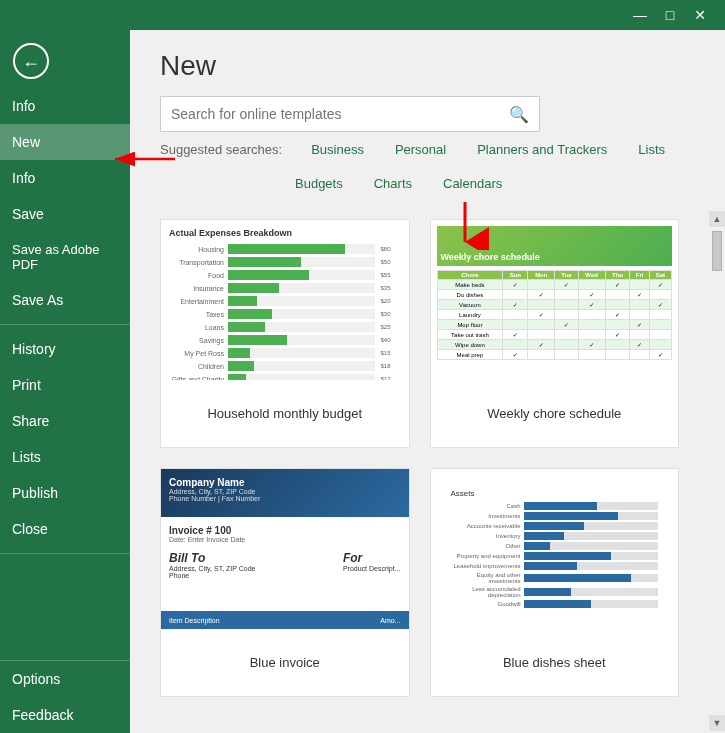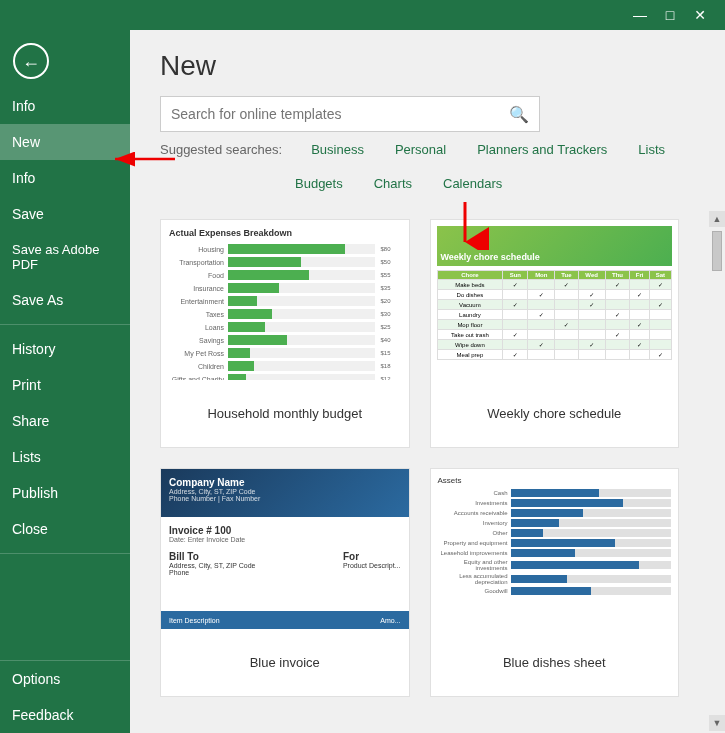--- a/index.html
+++ b/index.html
@@ -369,23 +369,24 @@
     .invoice-bill-row {
       display: flex;
       justify-content: space-between;
       margin-bottom: 6px;
     }
     .invoice-bill-col {
       font-size: 7px;
       color: #333;
     }
     .invoice-bill-title {
-      font-size: 10px;
+      font-size: 12px;
       font-weight: bold;
       color: #333;
+      font-style: italic;
     }
     .invoice-footer {
       width: 100%;
       height: 18px;
       background: #2b6aa0;
       display: flex;
       align-items: center;
       padding: 0 8px;
       position: absolute;
       bottom: 0;
@@ -393,21 +394,21 @@
     .invoice-footer-text {
       font-size: 7px;
       color: #fff;
     }
 
     
     .balance-mock {
       width: 100%;
       height: 100%;
       background: #fff;
-      padding: 7px;
+      padding: 20px;
     }
     .balance-title {
       font-size: 8px;
       color: #333;
       margin-bottom: 4px;
     }
     .h-bar-row {
       display: flex;
       align-items: center;
       margin-bottom: 2px;

